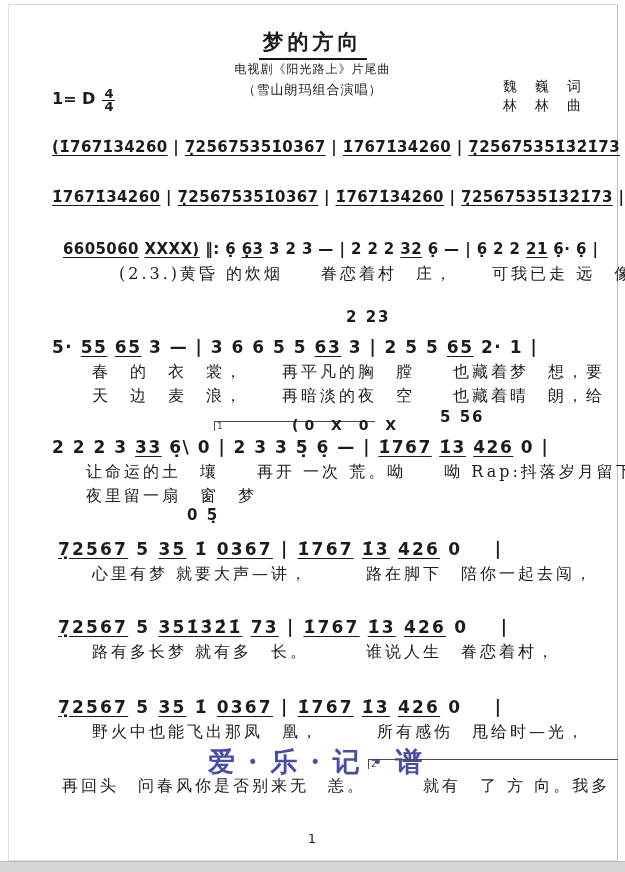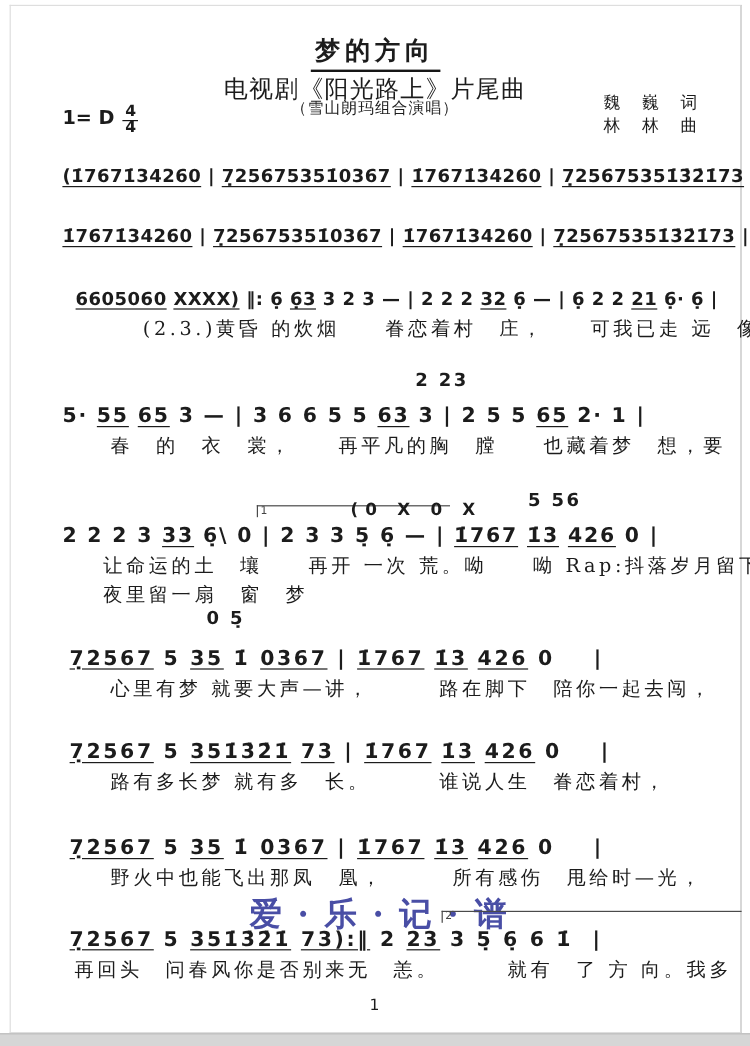--- a/index.html
+++ b/index.html
@@ -21,21 +21,21 @@
     background:#d6d6d6;border-top:1px solid #bcbcbc;
   }
   
   .title-wrap{position:absolute;top:28px;left:0;width:100%;text-align:center;}
   .song-title{
     display:inline-block;font-size:21px;font-weight:700;letter-spacing:4px;
     border-bottom:2px solid #161616;padding:0 4px 2px 4px;
     font-family:"DejaVu Serif", serif;
   }
   .subtitle1{position:absolute;top:61px;left:0;width:100%;text-align:center;
-    font-size:20px;letter-spacing:1px;font-family:"DejaVu Serif", serif;}
+    font-size:12px;letter-spacing:1px;font-family:"DejaVu Serif", serif;}
   .subtitle2{position:absolute;top:81px;left:0;width:100%;text-align:center;
     font-size:13px;letter-spacing:1px;font-family:"DejaVu Serif", serif;}
   .credits{position:absolute;top:77px;right:42px;text-align:left;
     font-size:14px;line-height:19px;font-family:"DejaVu Serif", serif;letter-spacing:2px;}
   .keysig{position:absolute;top:88px;left:52px;font-size:16px;font-weight:700;}
   .frac{display:inline-block;text-align:center;vertical-align:-7px;margin-left:7px;
     font-size:13px;line-height:12px;font-weight:700;}
   .frac .top{border-bottom:1.5px solid #161616;padding:0 2px;display:block;}
   .frac .bot{display:block;padding:0 2px;}
   
@@ -53,21 +53,21 @@
     font-size:16px;letter-spacing:3px;font-family:"DejaVu Serif", serif;
   }
   .line-c .lyric{padding-left:108px;}
   .line-e .lyric{padding-left:86px;}
   .line-i .lyric{padding-left:62px;}
   .alt{
     position:absolute;white-space:pre;font-weight:700;font-size:15px;letter-spacing:2px;
   }
   .line-c .alt{left:335px;top:70px;}
   .line-d .alt{left:440px;top:72px;}
-  .line-e .alt{left:172px;top:70px;}
+  .line-e .alt{left:187px;top:70px;}
   .volta{
     position:absolute;height:9px;border-top:1px solid #4a4a4a;border-left:1px solid #4a4a4a;
     font-size:9px;line-height:9px;color:#444;padding-left:2px;font-weight:400;letter-spacing:0;
   }
   .line-e .volta{left:214px;width:158px;top:-15px;}
   .line-i .volta{left:368px;width:247px;top:-13px;}
   .perc{
     position:absolute;left:292px;top:-19px;white-space:pre;
     font-weight:700;font-size:14px;letter-spacing:6px;
   }
@@ -116,20 +116,21 @@
         <div class="notes"><span class="tk-u">1̇7671̇34260</span> <span class="tk">|</span> <span class="tk-u">7̣25675351̇0367</span> <span class="tk">|</span> <span class="tk-u">1̇7671̇34260</span> <span class="tk">|</span> <span class="tk-u">7̣25675351̇3̇2̇1̇73</span> <span class="tk">|</span></div>
       </div>
       <div class="mline line-c">
         <div class="notes"><span class="tk-u">6605060</span> <span class="tk-u">XXXX)</span> <span class="tk">‖:</span> <span class="tk">6̣</span> <span class="tk-u">6̣3</span> <span class="tk">3</span> <span class="tk">2</span> <span class="tk">3</span> <span class="tk">—</span> <span class="tk">|</span> <span class="tk">2</span> <span class="tk">2</span> <span class="tk">2</span> <span class="tk-u">32</span> <span class="tk">6̣</span> <span class="tk">—</span> <span class="tk">|</span> <span class="tk">6̣</span> <span class="tk">2</span> <span class="tk">2</span> <span class="tk-u">21</span> <span class="tk">6̣·</span> <span class="tk">6̣</span> <span class="tk">|</span></div>
         <div class="lyric">(2.3.)黄昏 的炊烟　　眷恋着村　庄，　　可我已走 远　像</div>
         <div class="alt">2 23</div>
       </div>
       <div class="mline line-d">
         <div class="notes"><span class="tk">5·</span> <span class="tk-u">55</span> <span class="tk-u">65</span> <span class="tk">3</span> <span class="tk">—</span> <span class="tk">|</span> <span class="tk">3</span> <span class="tk">6</span> <span class="tk">6</span> <span class="tk">5</span> <span class="tk">5</span> <span class="tk-u">63</span> <span class="tk">3</span> <span class="tk">|</span> <span class="tk">2</span> <span class="tk">5</span> <span class="tk">5</span> <span class="tk-u">65</span> <span class="tk">2·</span> <span class="tk">1</span> <span class="tk">|</span></div>
         <div class="lyric">春　的　衣　裳，　　再平凡的胸　膛　　也藏着梦　想，要</div>
+        <div class="lyric">天　边　麦　浪，　　再暗淡的夜　空　　也藏着晴　朗，给</div>
         <div class="alt">5 56</div>
       </div>
       <div class="mline line-e">
         <div class="volta"><span class="volta-label">1</span></div>
         <div class="perc">(0 X 0 X</div>
         <div class="notes"><span class="tk">2</span> <span class="tk">2</span> <span class="tk">2</span> <span class="tk">3</span> <span class="tk-u">33</span> <span class="tk">6̣\</span> <span class="tk">0</span> <span class="tk">|</span> <span class="tk">2</span> <span class="tk">3</span> <span class="tk">3</span> <span class="tk">5̣</span> <span class="tk">6̣</span> <span class="tk">—</span> <span class="tk">|</span> <span class="tk-u">1̇767</span> <span class="tk-u">1̇3</span> <span class="tk-u">426</span> <span class="tk">0</span> <span class="tk">|</span></div>
         <div class="lyric">让命运的土　壤　　再开 一次 荒。呦　　呦 Rap:抖落岁月留下的 风霜，</div>
         <div class="lyric">夜里留一扇　窗　梦</div>
         <div class="alt">0 5̣</div>
       </div>
@@ -140,21 +141,20 @@
       <div class="mline line-g">
         <div class="notes"><span class="tk-u">7̣2567</span> <span class="tk">5</span> <span class="tk-u">351̇3̇2̇1̇</span> <span class="tk-u">73</span> <span class="tk">|</span> <span class="tk-u">1̇767</span> <span class="tk-u">1̇3</span> <span class="tk-u">426</span> <span class="tk">0</span> <span class="tk"></span> <span class="tk"></span> <span class="tk"></span> <span class="tk">|</span></div>
         <div class="lyric">路有多长梦 就有多　长。　　　谁说人生　眷恋着村，</div>
       </div>
       <div class="mline line-h">
         <div class="notes"><span class="tk-u">7̣2567</span> <span class="tk">5</span> <span class="tk-u">35</span> <span class="tk">1̇</span> <span class="tk-u">0367</span> <span class="tk">|</span> <span class="tk-u">1̇767</span> <span class="tk-u">1̇3</span> <span class="tk-u">426</span> <span class="tk">0</span> <span class="tk"></span> <span class="tk"></span> <span class="tk"></span> <span class="tk">|</span></div>
         <div class="lyric">野火中也能飞出那凤　凰，　　　所有感伤　甩给时—光，</div>
       </div>
       <div class="mline line-i">
         <div class="volta"><span class="volta-label">2</span></div>
-        <div class="notes"><span class="tk-u">7̣2567</span> <span class="tk">5</span> <span class="tk-u">351̇3̇2̇1̇</span> <span class="tk-u">73):‖</span> <span class="tk">2</span> <span class="tk-u">23</span> <span class="tk">3</span> <span class="tk">5̣</span> <span class="tk">6̣</span> <span class="tk">6</span> <span class="tk">1̇</span> <span class="tk"></span> <span class="tk">|</span></div>
         <div class="lyric">再回头　问春风你是否别来无　恙。　　　就有　了 方 向。我多</div>
       </div>
     </div>
 
   <div class="page-number">1</div>
 
   <div class="bottom-strip"></div>
 </div>
 
 </body></html>

